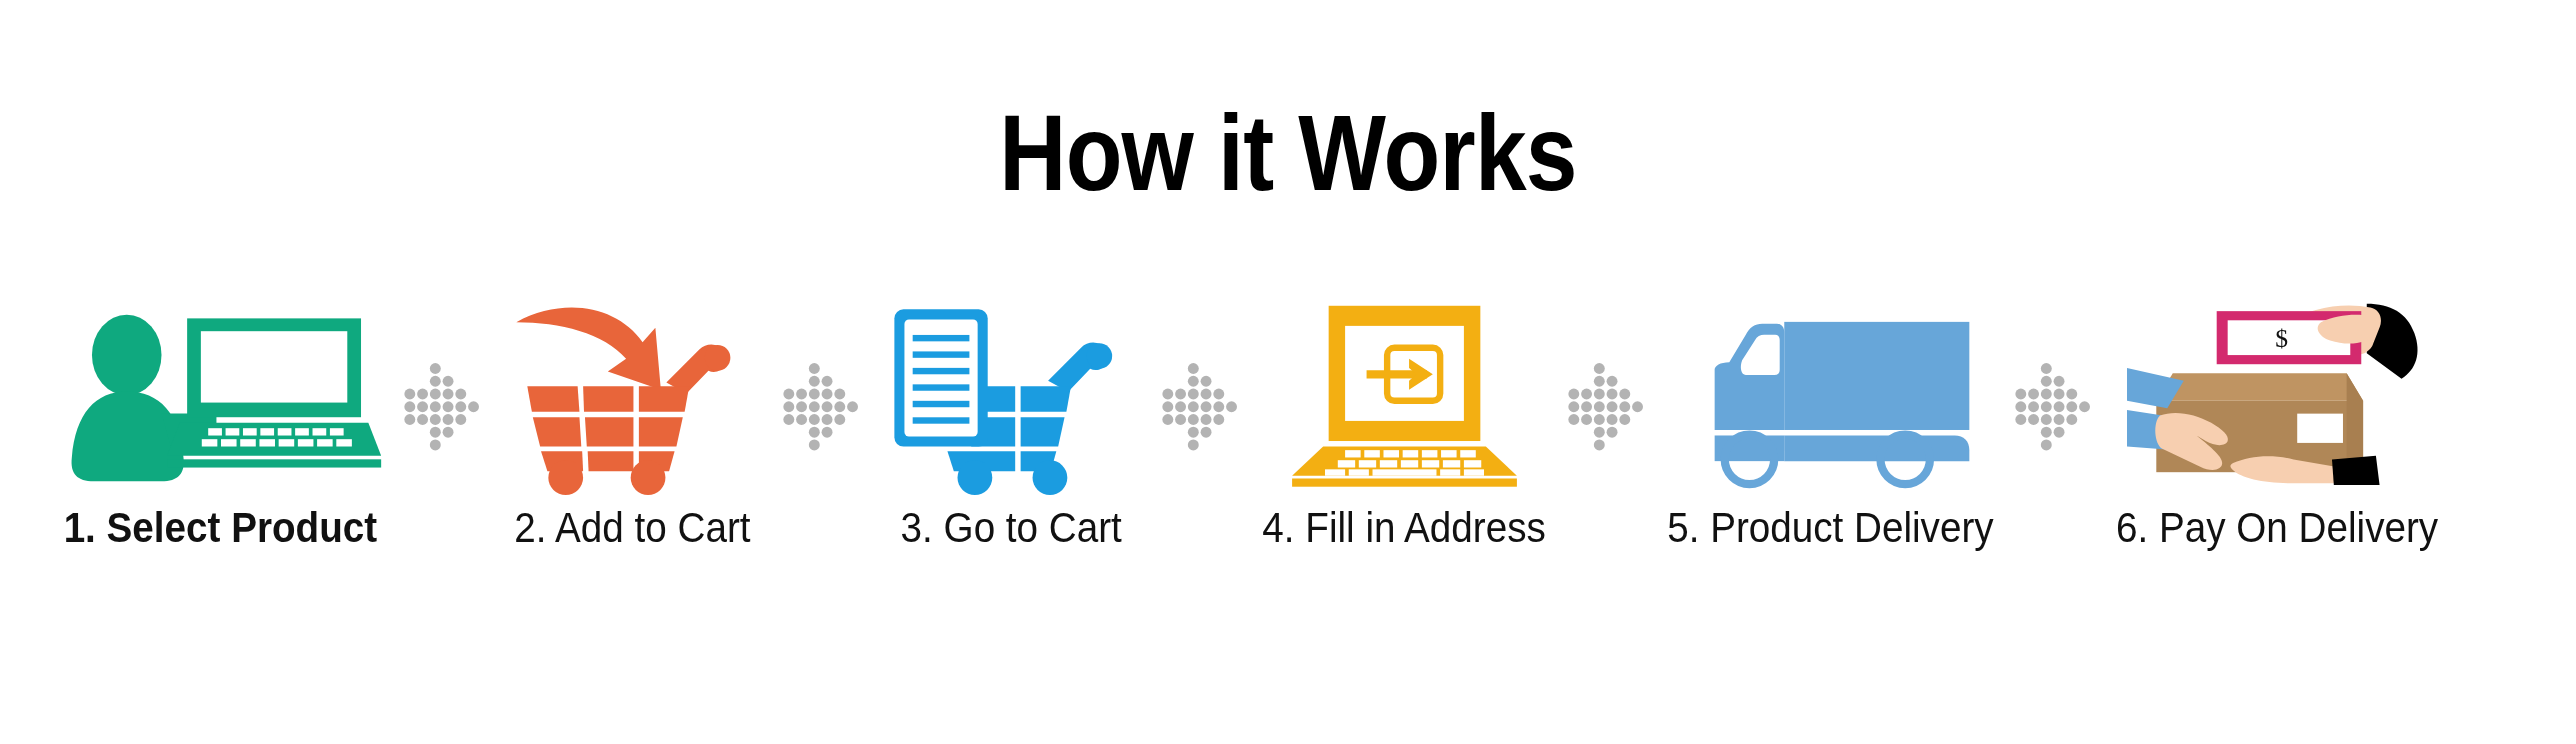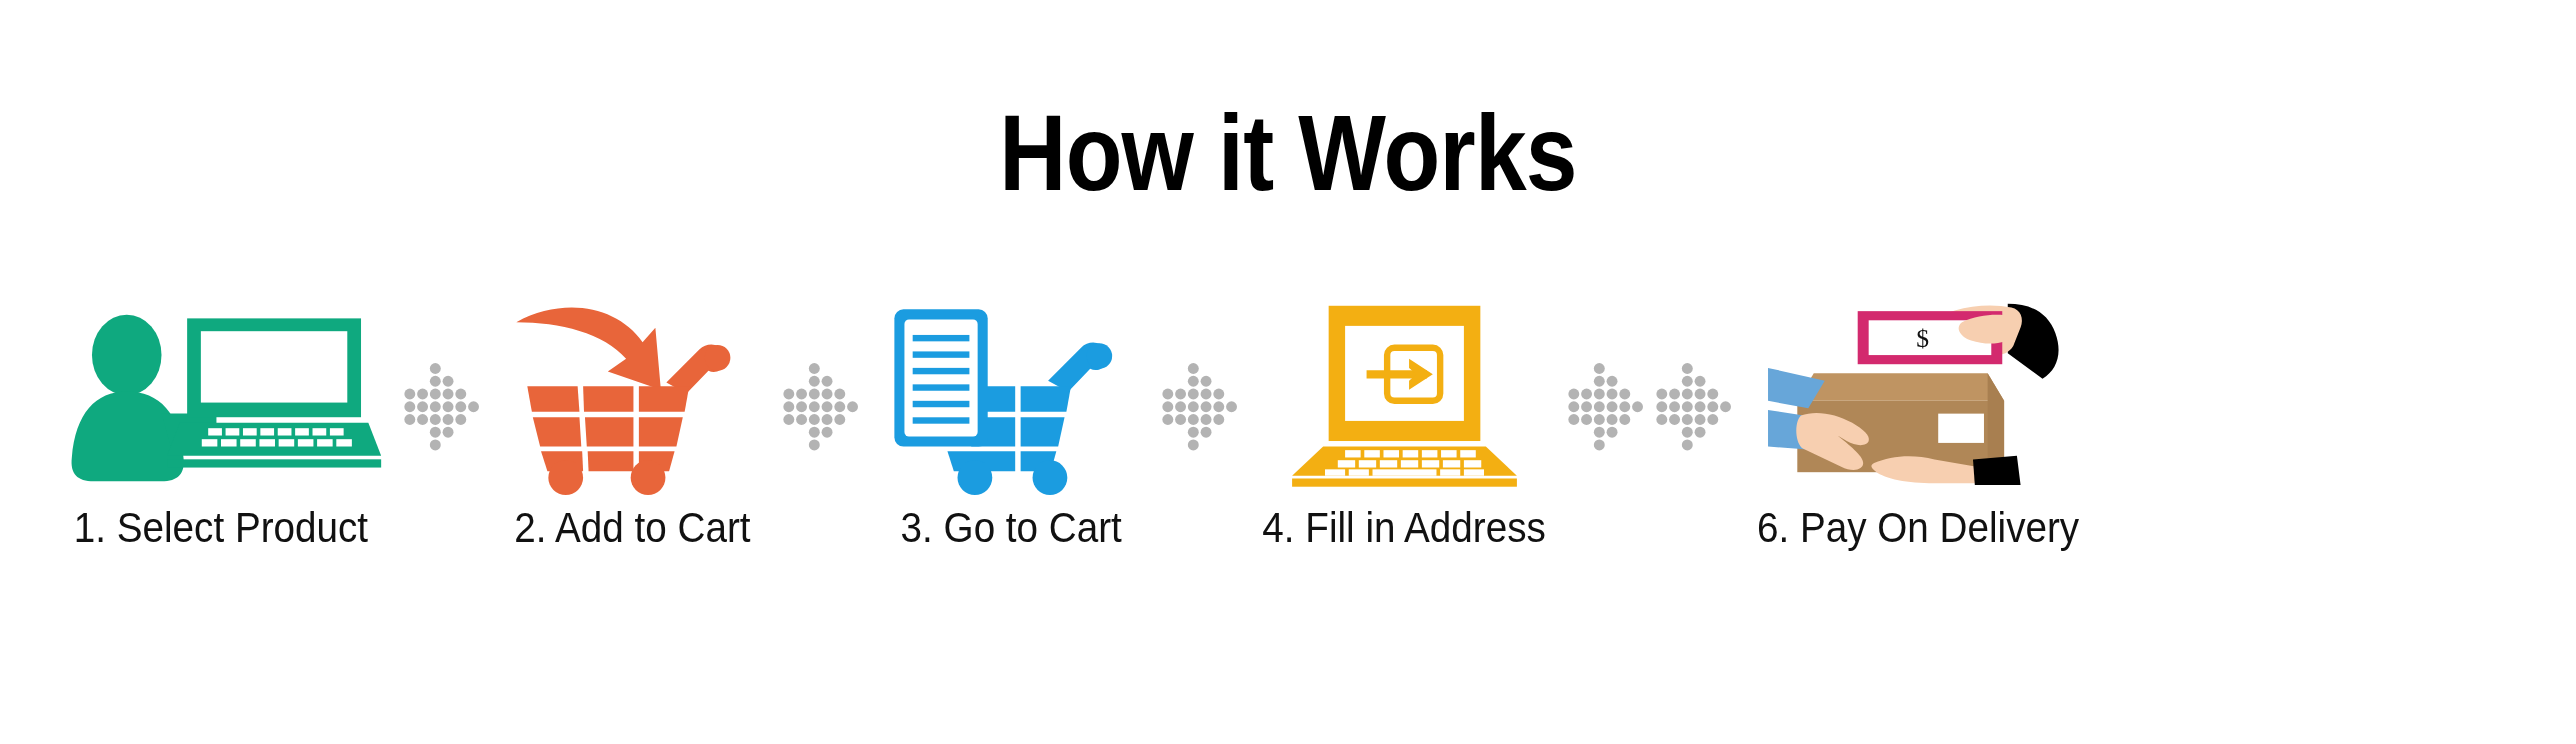--- a/index.html
+++ b/index.html
@@ -73,21 +73,21 @@
   }
   .arrow-sep {
     width: 88px;
     height: 183px;
     display: flex;
     align-items: center;
     justify-content: center;
     flex: 0 0 auto;
   }
   .arrow-sep svg { display: block; }
-  .sw1 { width: 357px; }
+  .sw1 { width: 357px; font-weight: bold; }
   .sw2 { width: 291px; }
   .sw3 { width: 291px; justify-content: flex-end; }
   .sw4 { width: 318px; text-align: right; }
   .sw5 { width: 359px; }
   .sw6 { width: 359px; }
   svg { overflow: visible; }
 </style>
 </head>
 <body>
 
@@ -369,20 +369,39 @@
             <circle cx="58" cy="63" r="6"></circle>
         </g>
         <g fill="#b3b3b3" transform="translate(0,84)">
           <circle cx="30" cy="-7" r="6"></circle>
             <circle cx="44" cy="-7" r="6"></circle>
           <circle cx="30" cy="7" r="6"></circle>
         </g>
       </svg>
     </div>
 
+    <div class="step sw5">
+      <div class="step-icon">
+        <svg width="284" height="165" viewBox="0 0 310 180">
+
+          <rect x="104" y="2" width="202" height="118" fill="#67a6d9"></rect>
+
+          <path d="M44 46 L 62 16 C 66 8, 72 4, 80 4 L 96 4 C 101 4, 104 8, 104 13 L 104 120 L 28 120 L 28 54 C 28 50, 34 46, 44 46 Z" fill="#67a6d9"></path>
+
+          <path d="M58 44 L 72 22 C 74 18, 78 16, 82 16 L 94 16 C 97 16, 99 18, 99 22 L 99 54 C 99 58, 97 60, 93 60 L 62 60 C 57 60, 55 52, 58 44 Z" fill="#ffffff"></path>
+
+          <path d="M104 126 L 290 126 C 300 126, 306 132, 306 142 L 306 154 L 104 154 Z" fill="#67a6d9"></path>
+          <rect x="28" y="126" width="76" height="28" fill="#67a6d9"></rect>
+
+          <circle cx="66" cy="152" r="27" fill="none" stroke="#67a6d9" stroke-width="9"></circle>
+          <circle cx="236" cy="152" r="27" fill="none" stroke="#67a6d9" stroke-width="9"></circle>
+        </svg>
+      </div>
+      <div class="step-label">5. Product Delivery</div>
+    </div>
 
     <div class="arrow-sep">
       <svg width="71" height="64" viewBox="0 0 78 70">
         <g fill="#b3b3b3">
           <circle cx="30" cy="7" r="6"></circle>
           <circle cx="30" cy="21" r="6"></circle>
             <circle cx="44" cy="21" r="6"></circle>
           <circle cx="2" cy="35" r="6"></circle>
             <circle cx="16" cy="35" r="6"></circle>
             <circle cx="30" cy="35" r="6"></circle>

